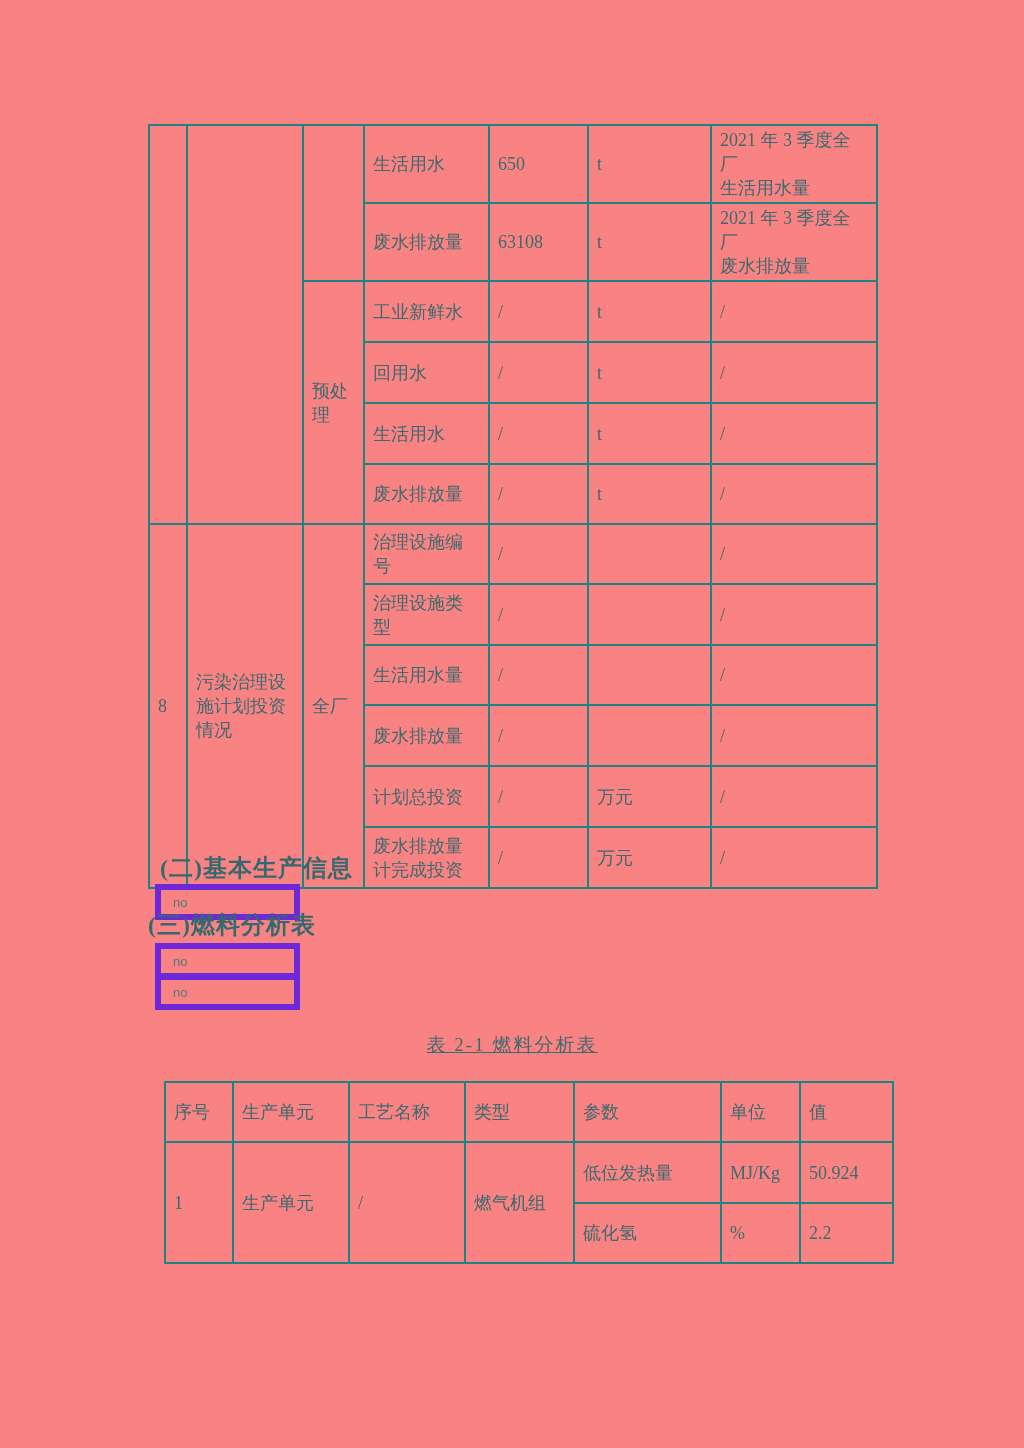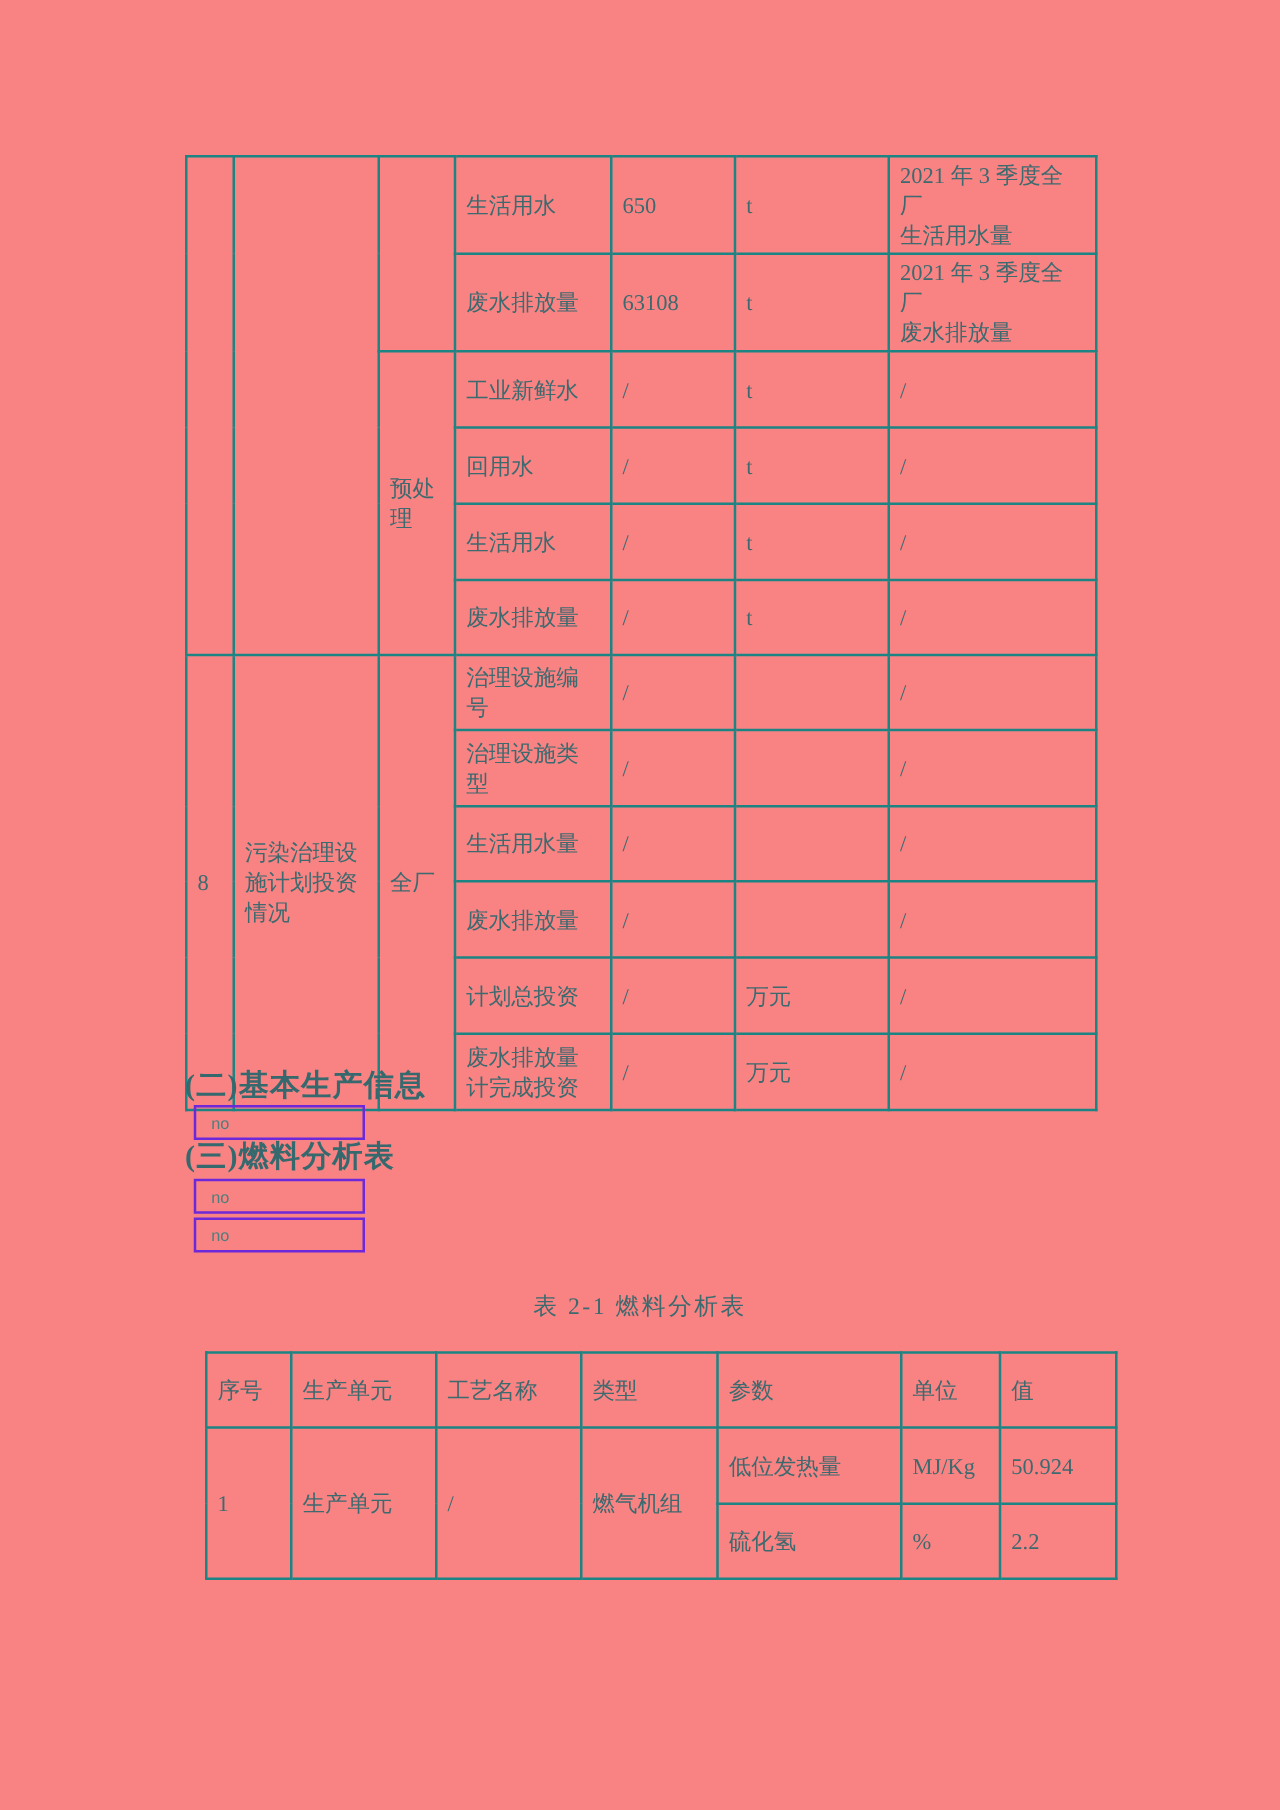--- a/index.html
+++ b/index.html
@@ -32,31 +32,32 @@
   .center{text-align:center;}
   .sec-heading{
     position:absolute;left:148px;
     font-size:24px;font-weight:600;
     color:#35696e;letter-spacing:1px;
     white-space:nowrap;
   }
   .ph-box{
     position:absolute;left:155px;
     width:121px;height:24px;
-    border:2px solid #6d28d9;
+    border:6px solid #6d28d9;
     display:flex;align-items:center;
     padding-left:12px;
     font-family:"Liberation Sans","DejaVu Sans",sans-serif;
     font-size:13px;color:#4d7d7d;
   }
   .table-title{
     position:absolute;top:1032px;left:0;width:1024px;
     text-align:center;
     font-size:19px;letter-spacing:2px;
     color:#3c6a6f;
+    text-decoration:underline;
   }
 </style>
 </head>
 <body>
 
 <div class="page">
 
   <table class="grid" style="left:148px;top:124px;width:728px;">
     <colgroup>
       <col style="width:38px">
@@ -149,21 +150,21 @@
       <tr class="h61">
         <td>废水排放量
 计完成投资</td>
         <td>/</td>
         <td>万元</td>
         <td>/</td>
       </tr>
     </tbody>
   </table>
 
-  <div class="sec-heading" style="top:852px;">(二)基本生产信息</div>
+  <div class="sec-heading" style="top:852px;padding-left:12px;">(二)基本生产信息</div>
 
   <div class="ph-box" style="top:884px;">
     <span>no</span>
   </div>
 
   <div class="sec-heading" style="top:909px;">(三)燃料分析表</div>
 
   <div class="ph-box" style="top:943px;">
     <span>no</span>
   </div>

